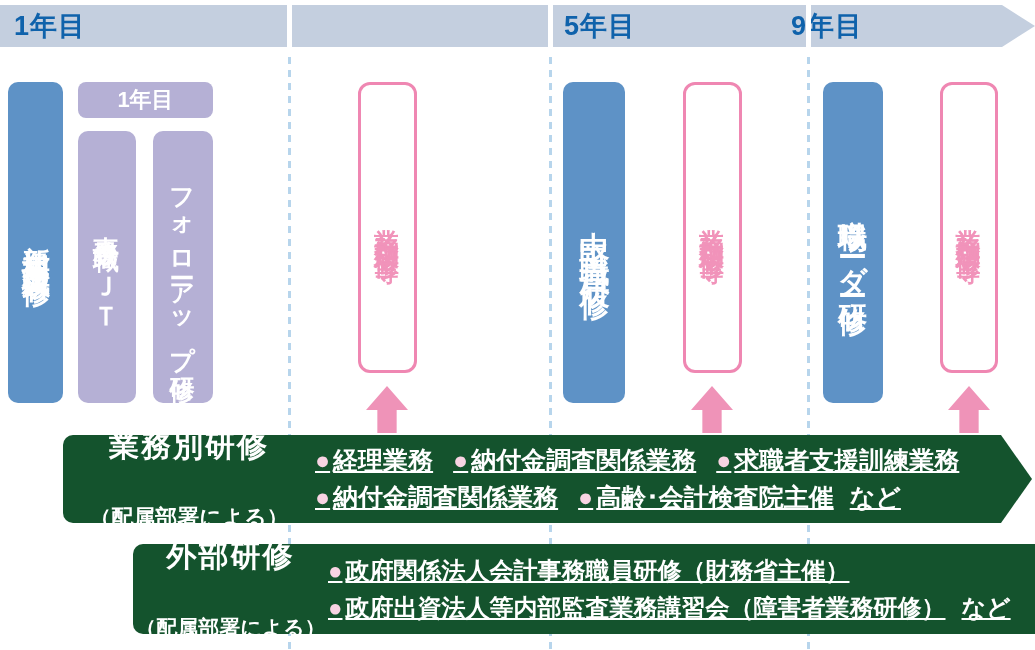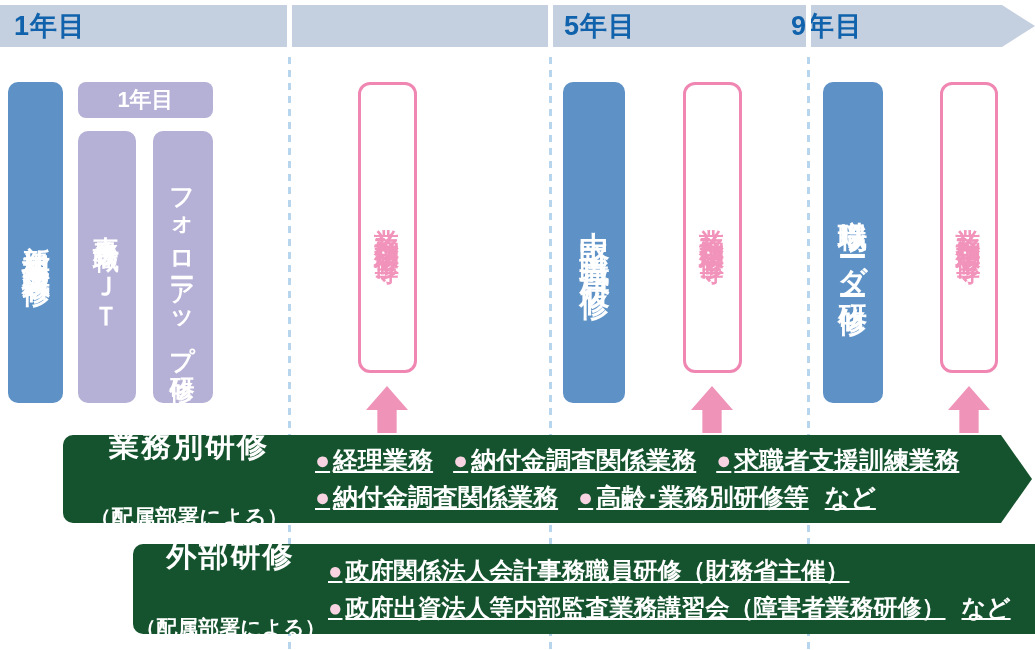--- a/index.html
+++ b/index.html
@@ -108,21 +108,21 @@
   </div>
   <div class="arrow-up" style="left:948px;top:386px"></div>
 
   <div class="bar bar1" style="left:63px;top:435px;width:969px;height:88px">
     <div class="bar-label" style="width:252px">
       <div class="bar-title">業務別研修</div>
       <div class="bar-subtitle">（配属部署による）</div>
     </div>
     <div class="bar-lines">
       <div class="bar-line"><span class="bullet-item"><span class="bullet">●</span><span>経理業務</span></span><span class="bullet-item"><span class="bullet">●</span><span>納付金調査関係業務</span></span><span class="bullet-item"><span class="bullet">●</span><span>求職者支援訓練業務</span></span></div>
-      <div class="bar-line"><span class="bullet-item"><span class="bullet">●</span><span>納付金調査関係業務</span></span><span class="bullet-item"><span class="bullet">●</span><span>高齢･業務別研修等</span></span><span class="suffix">など</span></div>
+      <div class="bar-line"><span class="bullet-item"><span class="bullet">●</span><span>納付金調査関係業務</span></span><span class="bullet-item"><span class="bullet">●</span><span>高齢･会計検査院主催</span></span><span class="suffix">など</span></div>
     </div>
   </div>
 
   <div class="bar bar2" style="left:133px;top:544px;width:972px;height:90px">
     <div class="bar-label" style="width:195px">
       <div class="bar-title">外部研修</div>
       <div class="bar-subtitle">（配属部署による）</div>
     </div>
     <div class="bar-lines">
       <div class="bar-line"><span class="bullet-item"><span class="bullet">●</span><span>政府関係法人会計事務職員研修（財務省主催）</span></span></div>

